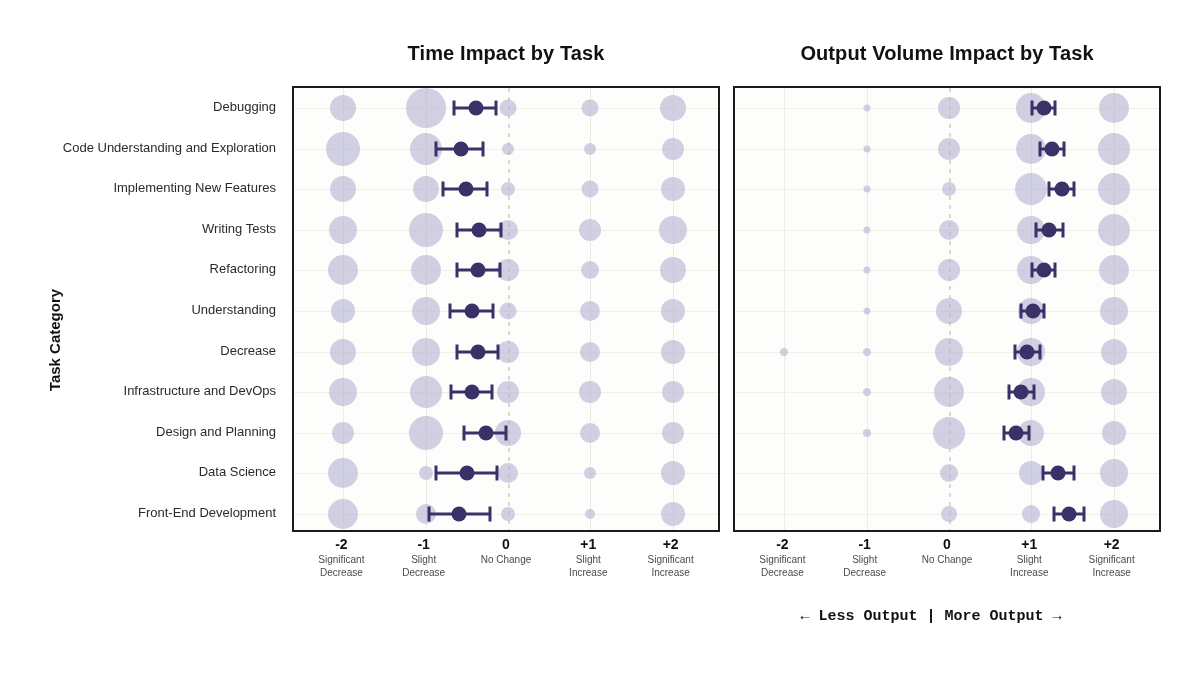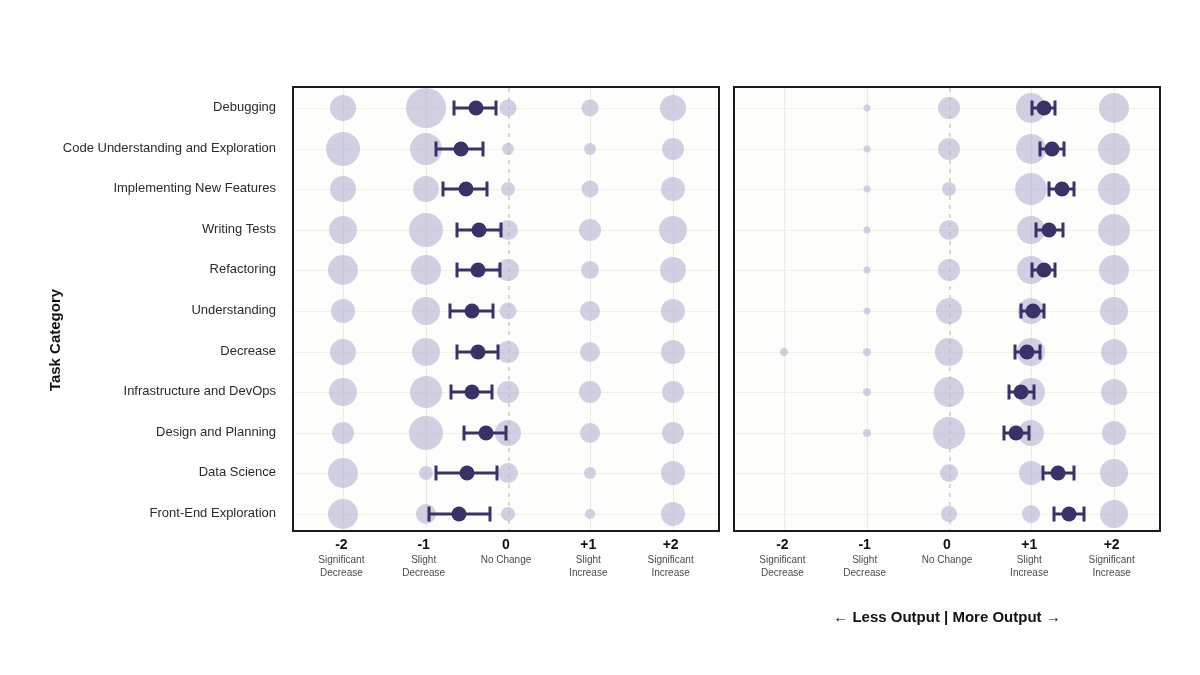--- a/index.html
+++ b/index.html
@@ -97,21 +97,21 @@
   .xtick .num{font-size:14px;font-weight:bold;color:#111;line-height:17px;}
   .xtick .desc{font-size:10px;color:#4a4a4a;line-height:13px;}
 
   
   .xaxis-caption{
     position:absolute;top:608px;height:22px;
     font-size:15px;font-weight:bold;color:#111;
     text-align:center;white-space:nowrap;
   }
   #caption-left{left:292px;width:428px;}
-  #caption-right{left:733px;width:428px;}
+  #caption-right{left:717px;width:428px;font-family:Liberation Mono, monospace;}
 </style>
 </head>
 <body>
 
 <div id="root">
 
   <div id="y-axis-title">
     <span id="y-axis-title-inner">Task Category</span>
   </div>
 
@@ -119,23 +119,25 @@
       <div class="cat-label" style="top: 20px;">Debugging</div>
       <div class="cat-label" style="top: 60.6px;">Code Understanding and Exploration</div>
       <div class="cat-label" style="top: 101.2px;">Implementing New Features</div>
       <div class="cat-label" style="top: 141.8px;">Writing Tests</div>
       <div class="cat-label" style="top: 182.4px;">Refactoring</div>
       <div class="cat-label" style="top: 223px;">Understanding</div>
       <div class="cat-label" style="top: 263.6px;">Decrease</div>
       <div class="cat-label" style="top: 304.2px;">Infrastructure and DevOps</div>
       <div class="cat-label" style="top: 344.8px;">Design and Planning</div>
       <div class="cat-label" style="top: 385.4px; margin-left: 28px;">Data Science</div>
-      <div class="cat-label" style="top: 426px;">Front-End Exploration</div>
+      <div class="cat-label" style="top: 426px;">Front-End Development</div>
     </div>
 
+  <div class="panel-title" id="title-left">Time Impact by Task</div>
+  <div class="panel-title" id="title-right">Output Volume Impact by Task</div>
 
   <div class="panel" id="panel-left">
     <div class="plot-area" id="plot-left">
         <div class="hgrid" style="top: 20px;"></div>
         <div class="hgrid" style="top: 60.6px;"></div>
         <div class="hgrid" style="top: 101.2px;"></div>
         <div class="hgrid" style="top: 141.8px;"></div>
         <div class="hgrid" style="top: 182.4px;"></div>
         <div class="hgrid" style="top: 223px;"></div>
         <div class="hgrid" style="top: 263.6px;"></div>

